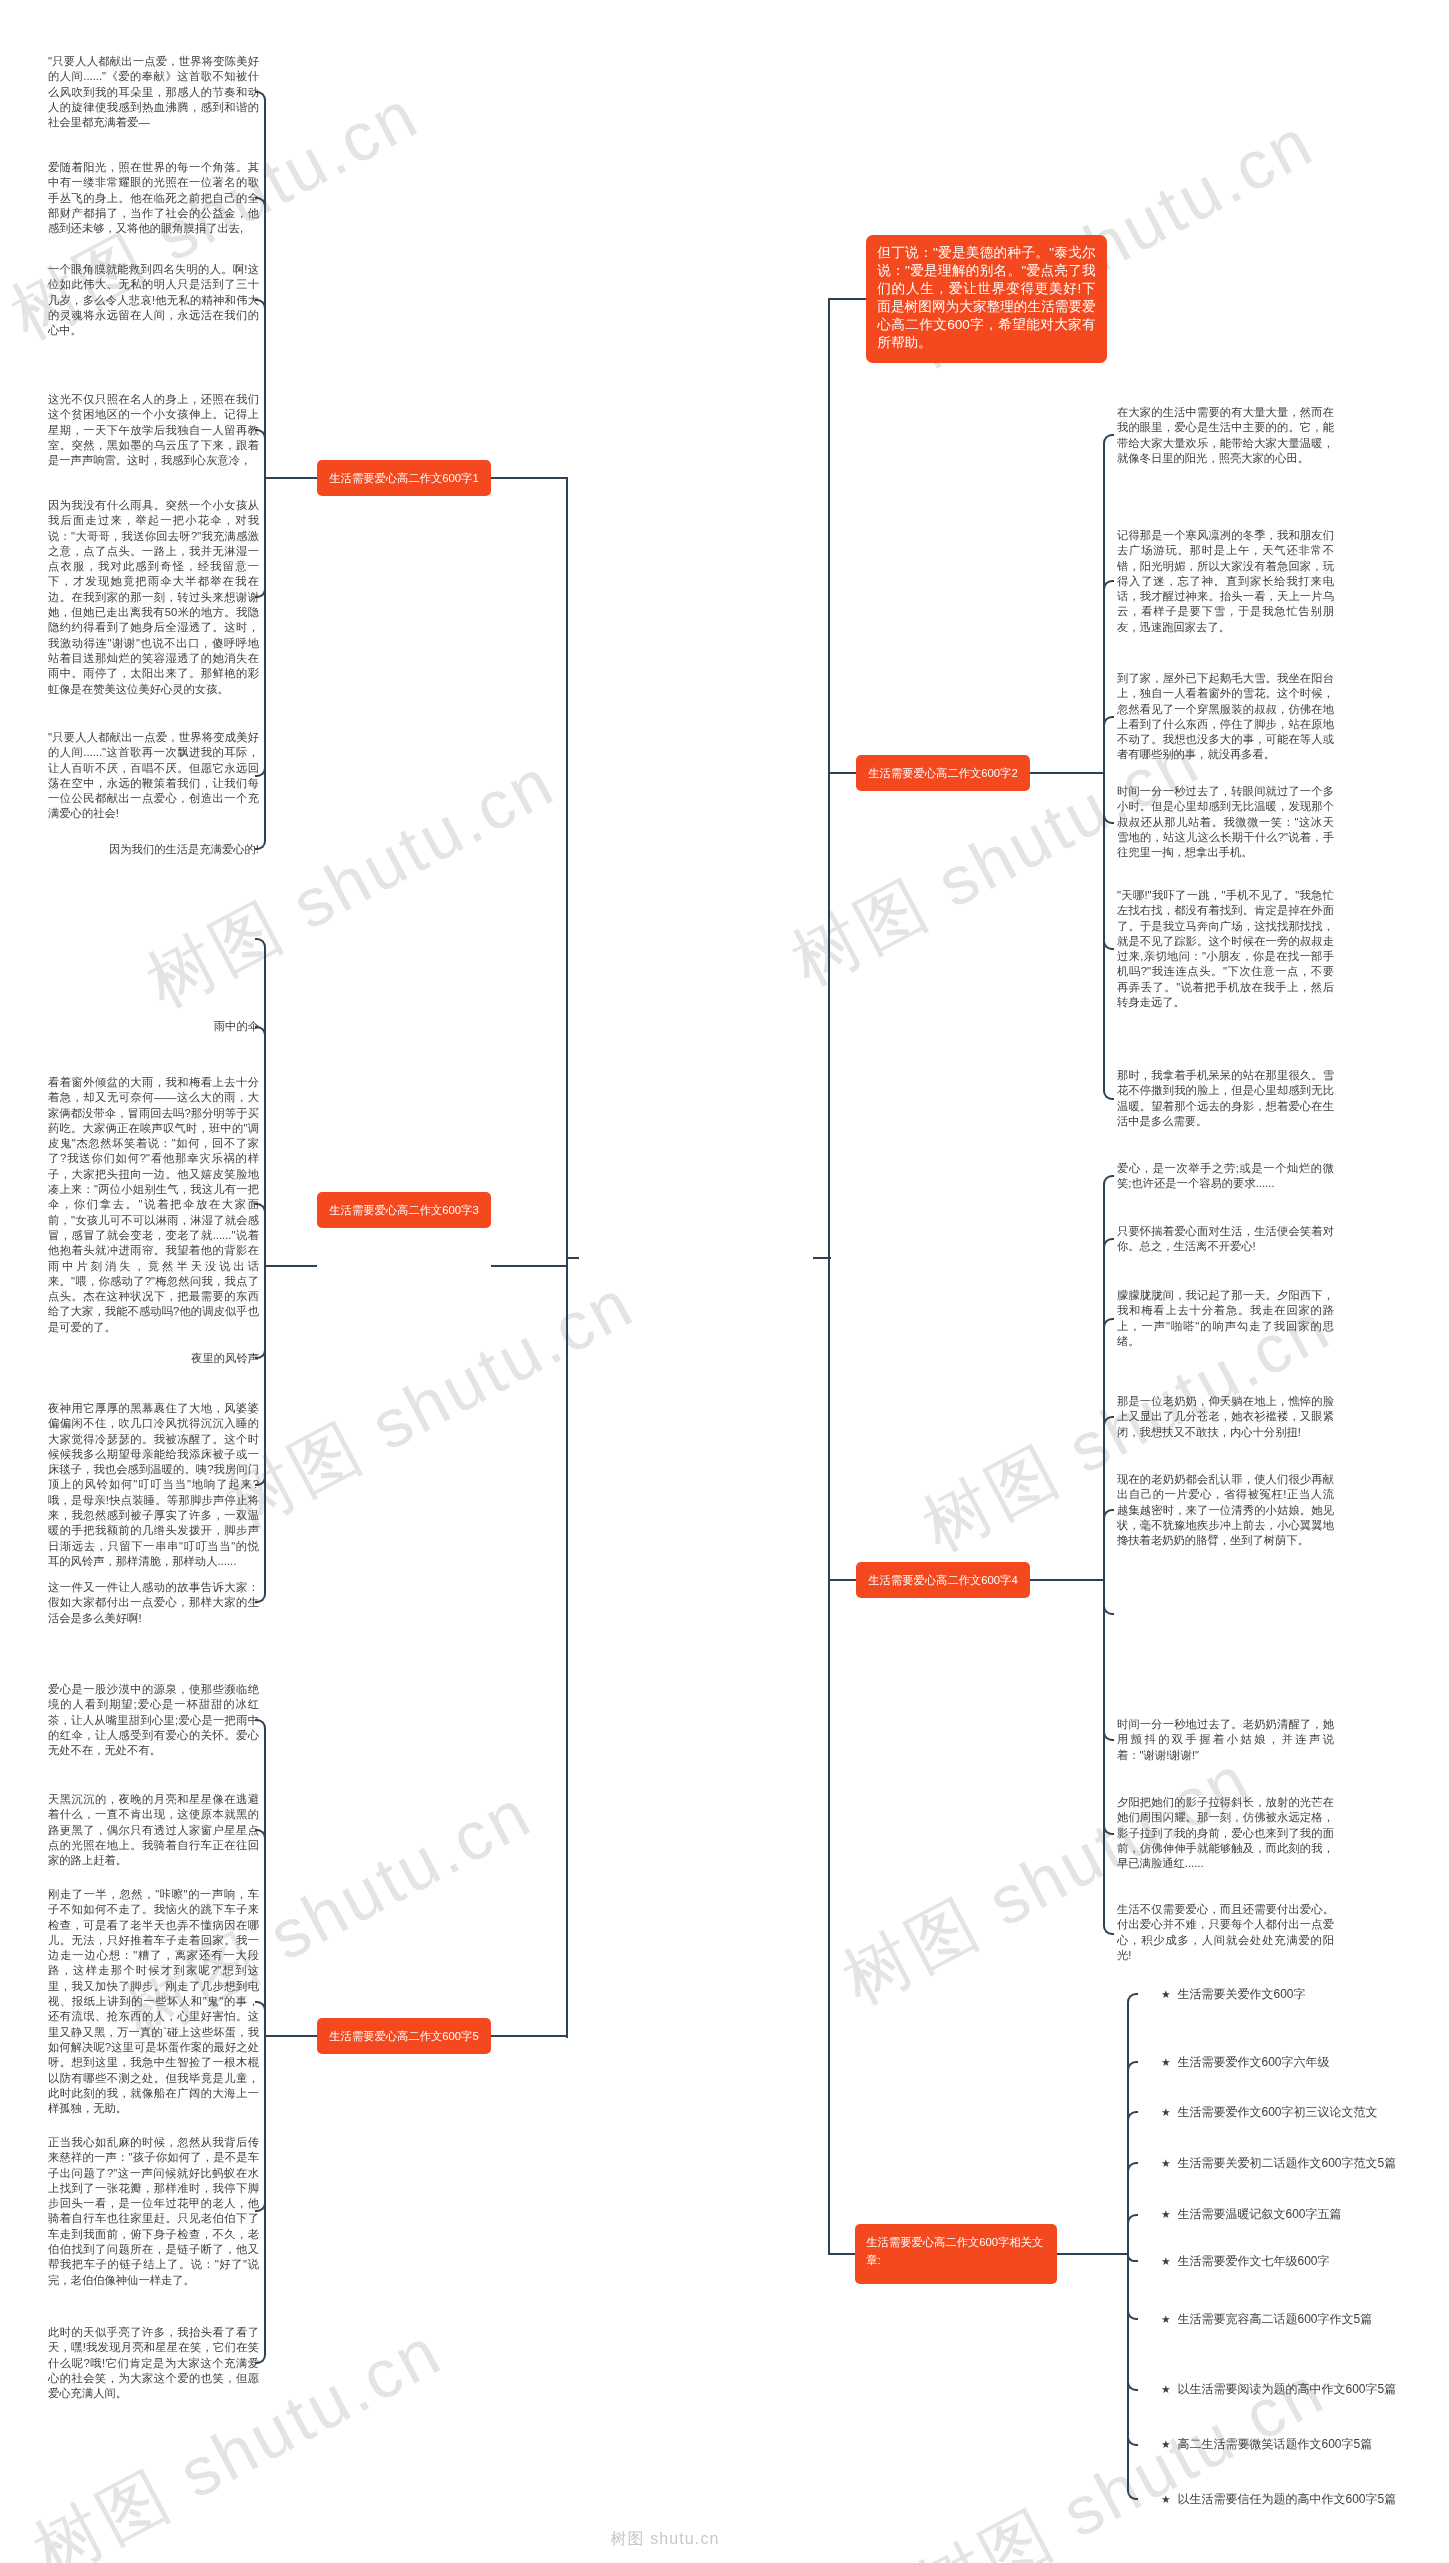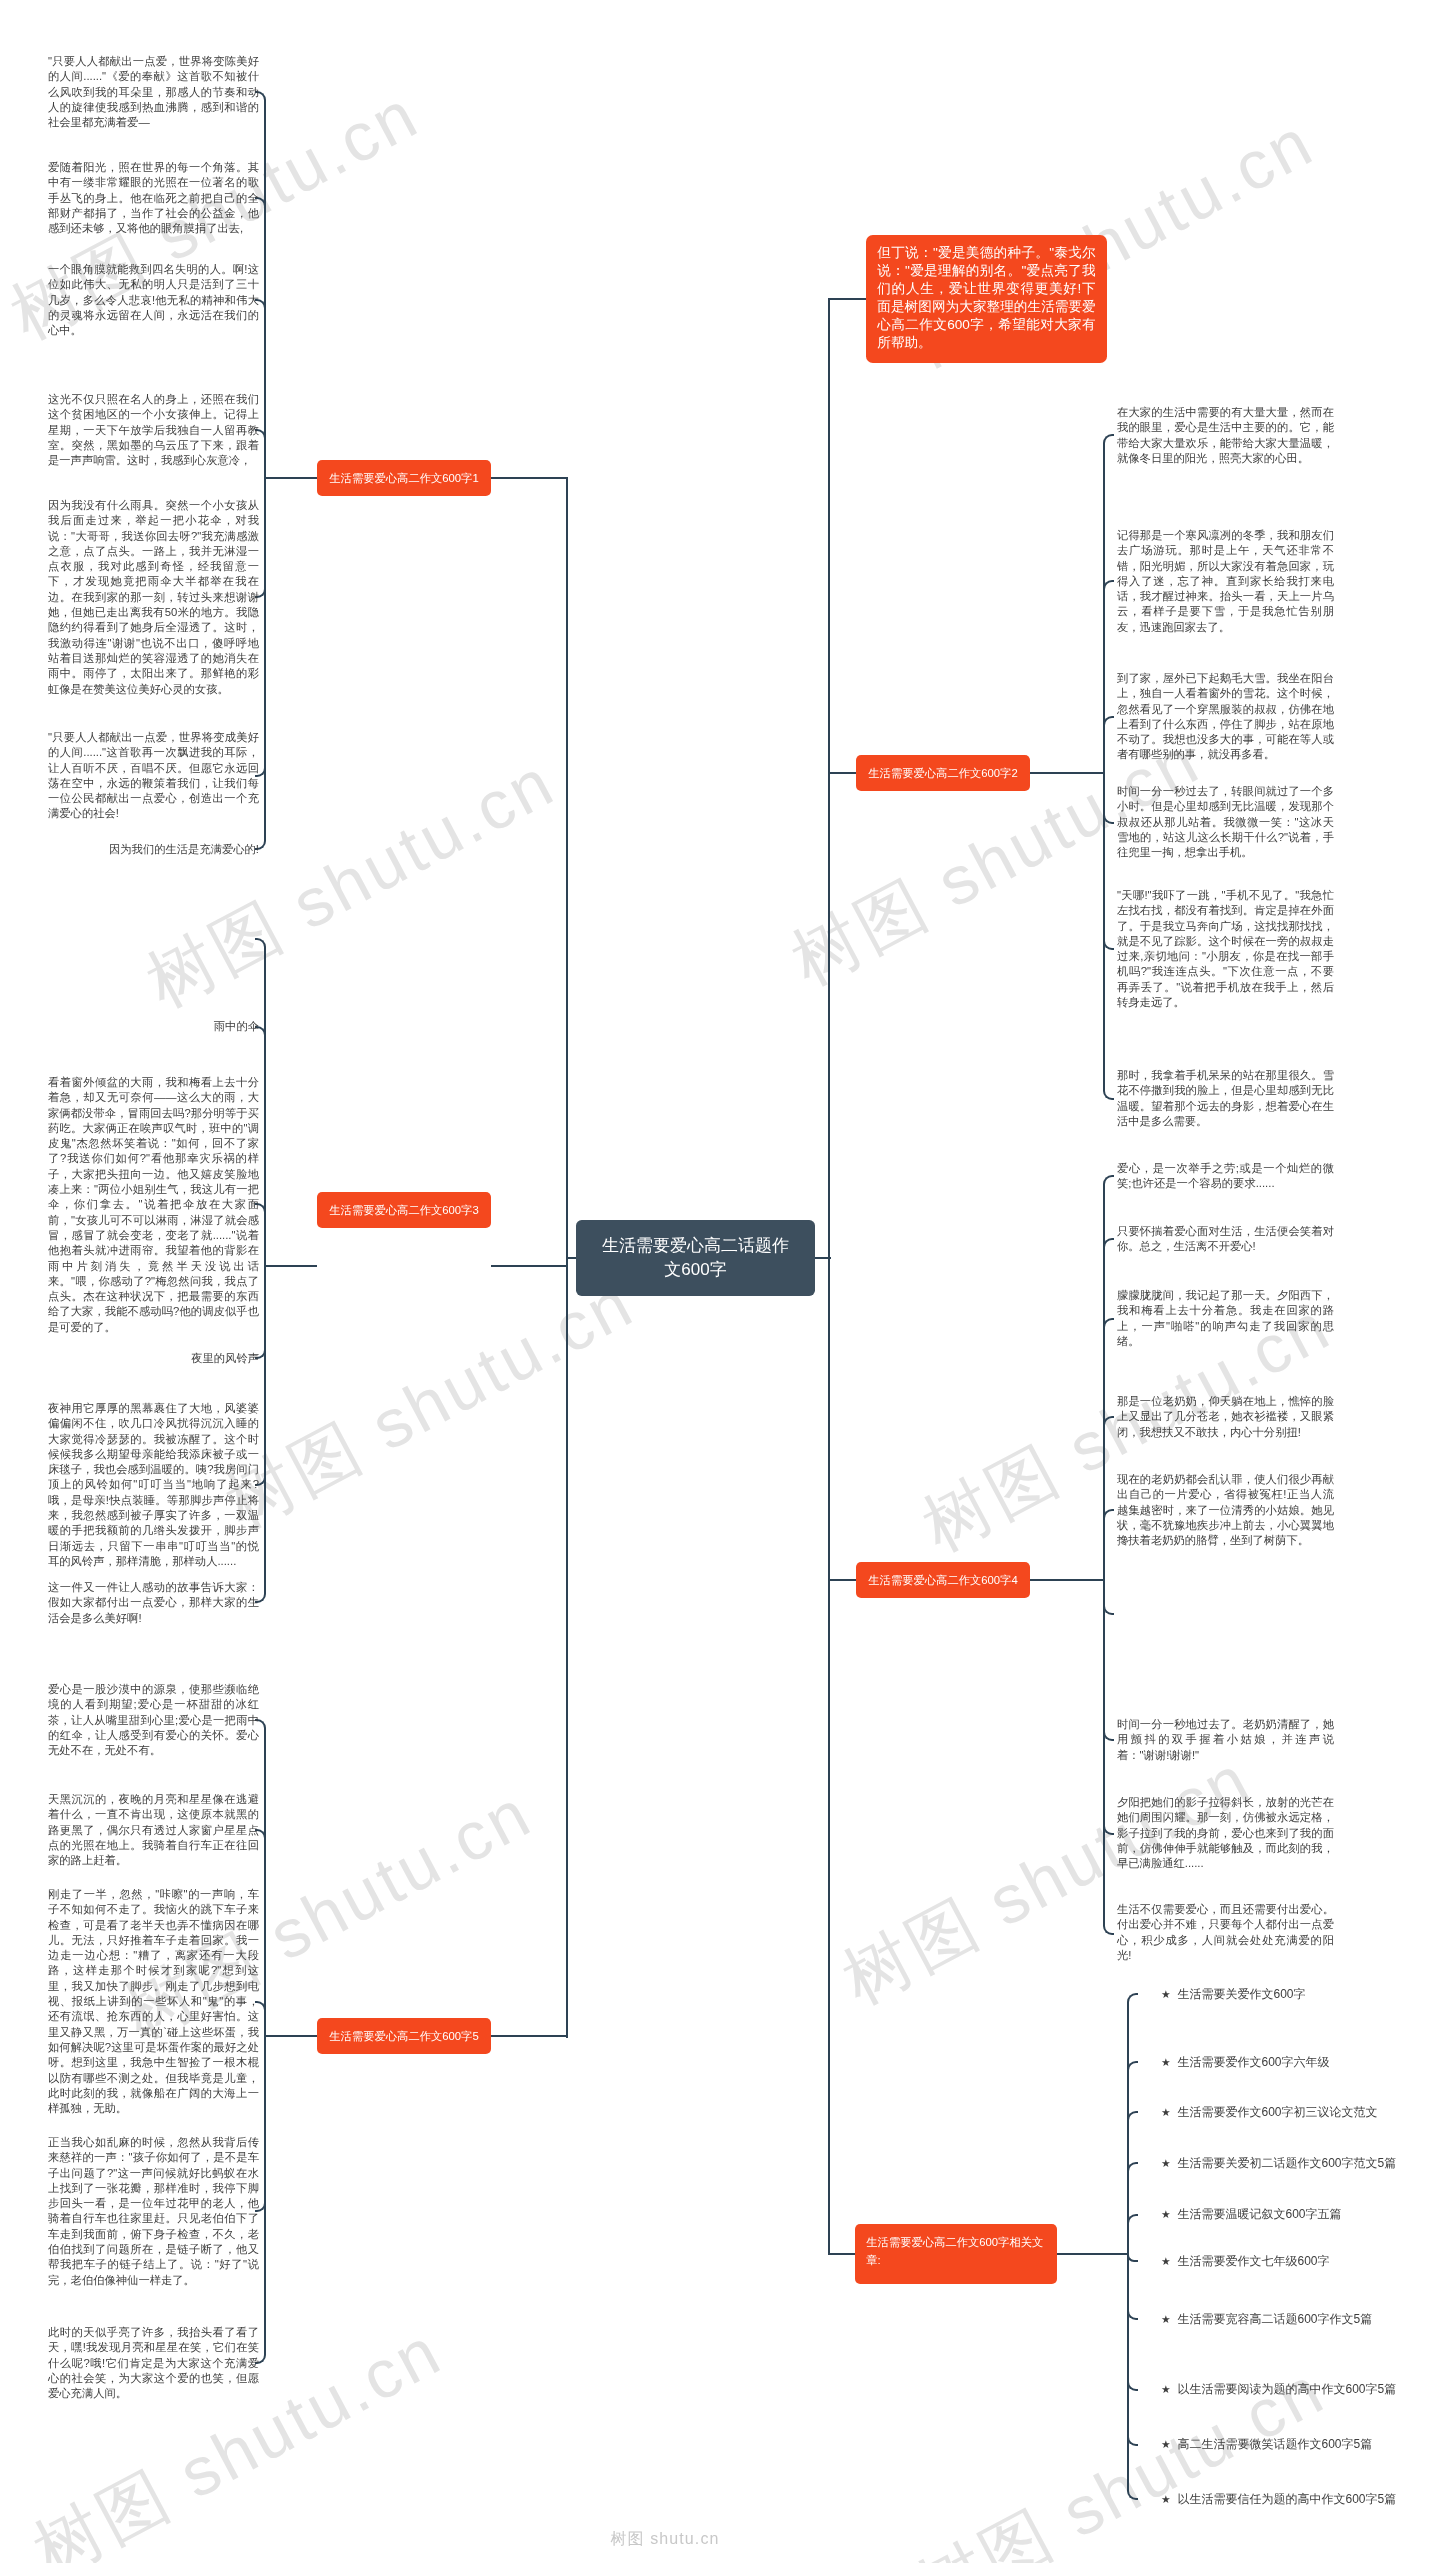--- a/index.html
+++ b/index.html
@@ -46,21 +46,20 @@
   <div class="wm" style="left:351px;top:883px">树图 shutu.cn</div>
   <div class="wm" style="left:996px;top:861px">树图 shutu.cn</div>
   <div class="wm" style="left:430px;top:1404px">树图 shutu.cn</div>
   <div class="wm" style="left:1127px;top:1427px">树图 shutu.cn</div>
   <div class="wm" style="left:328px;top:1914px">树图 shutu.cn</div>
   <div class="wm" style="left:1047px;top:1880px">树图 shutu.cn</div>
   <div class="wm" style="left:238px;top:2452px">树图 shutu.cn</div>
   <div class="wm" style="left:1121px;top:2491px">树图 shutu.cn</div>
   <div class="wm-small" style="left:665px;top:2539px">树图 shutu.cn</div>
 
-  <div class="title-box" id="title-box">生活需要爱心高二话题作文600字</div>
 
   <div class="onode" id="label-e1" style="left:317px;top:460px">生活需要爱心高二作文600字1</div>
   <div class="onode" id="label-e3" style="left:317px;top:1192px">生活需要爱心高二作文600字3</div>
   <div class="onode" id="label-e5" style="left:317px;top:2018px">生活需要爱心高二作文600字5</div>
   <div class="onode" id="label-e2" style="left:856px;top:755px">生活需要爱心高二作文600字2</div>
   <div class="onode" id="label-e4" style="left:856px;top:1562px">生活需要爱心高二作文600字4</div>
   <div class="intro-box" id="intro-box">但丁说："爱是美德的种子。"泰戈尔说："爱是理解的别名。"爱点亮了我们的人生，爱让世界变得更美好!下面是树图网为大家整理的生活需要爱心高二作文600字，希望能对大家有所帮助。</div>
   <div class="related-box" id="related-box">生活需要爱心高二作文600字相关文章:</div>
 
   <div class="para" id="e1p0" style="top:54px">"只要人人都献出一点爱，世界将变陈美好的人间......"《爱的奉献》这首歌不知被什么风吹到我的耳朵里，那感人的节奏和动人的旋律使我感到热血沸腾，感到和谐的社会里都充满着爱—</div>

